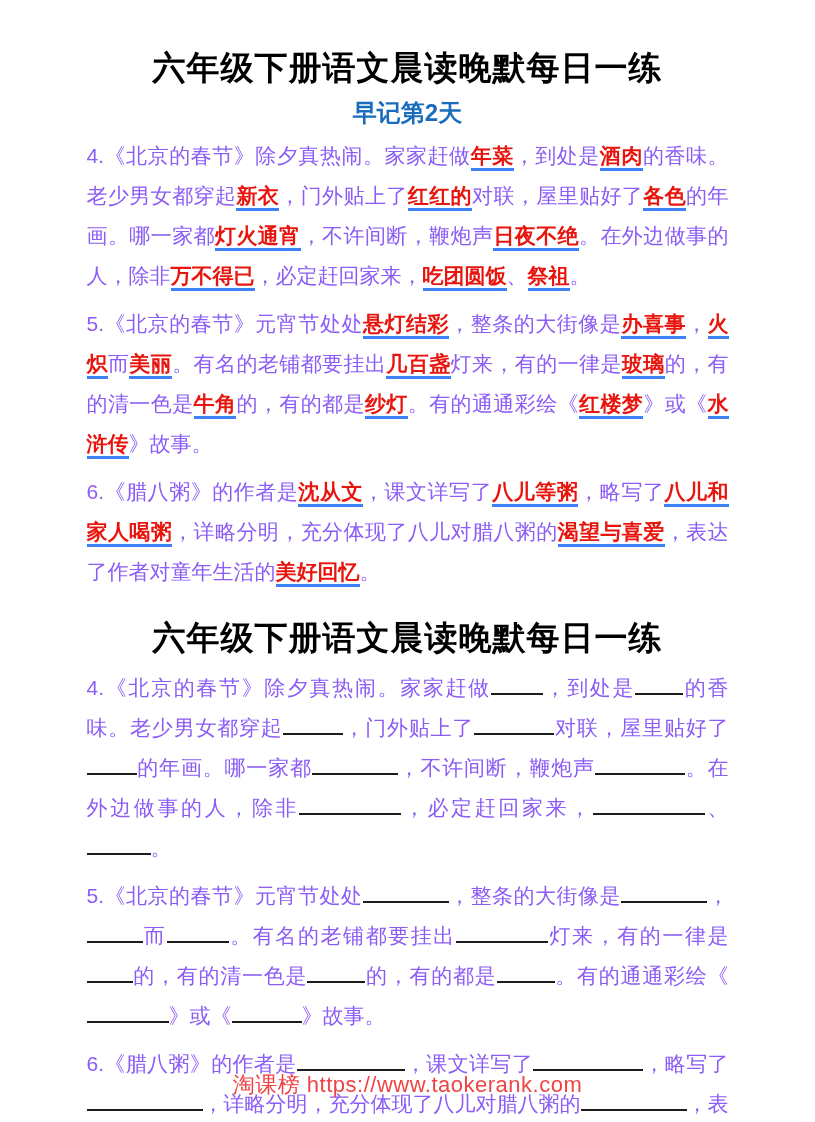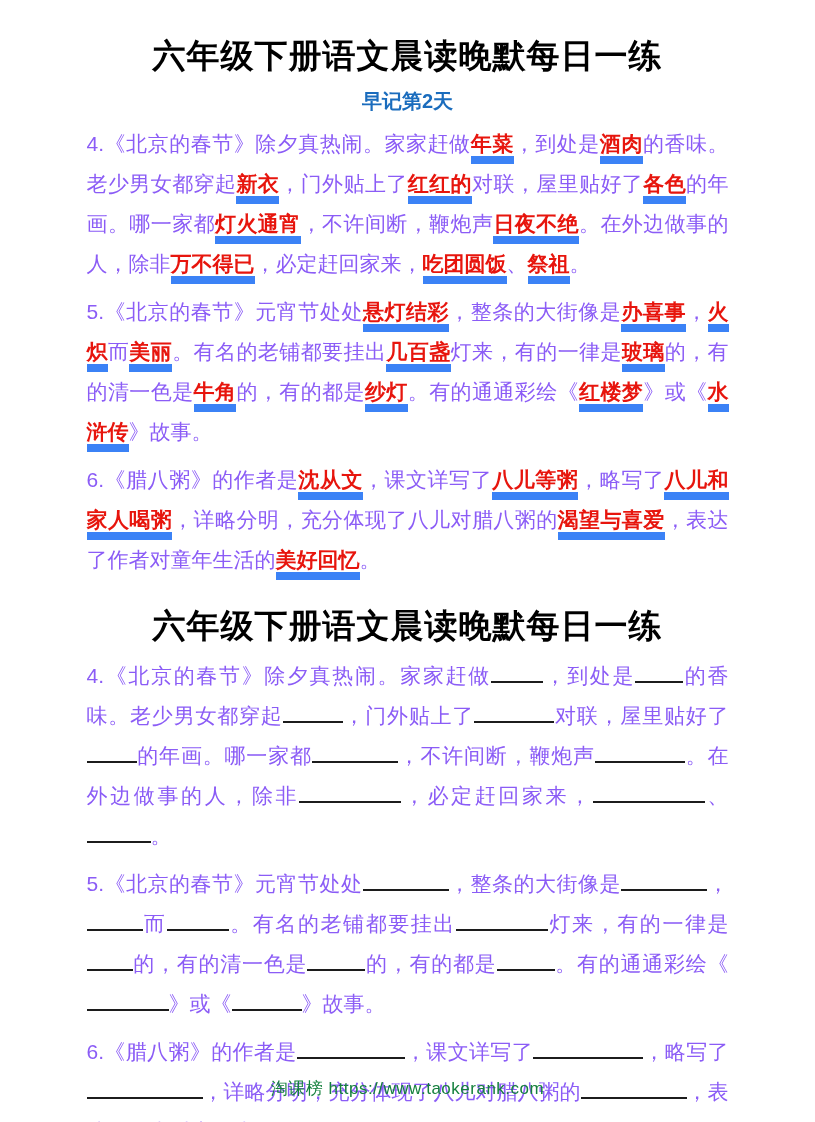--- a/index.html
+++ b/index.html
@@ -5,69 +5,69 @@
   html, body { margin: 0; padding: 0; background: #ffffff; }
   .page {
     position: relative;
     width: 736px;
     height: 1122px;
     margin: 0 auto;
     background: #ffffff;
     overflow: hidden;
     font-family: "Liberation Sans", sans-serif;
     box-sizing: border-box;
-    padding: 34px 47px 0 47px;
+    padding: 46px 47px 0 47px;
   }
   .title {
     text-align: center;
     font-family: "DejaVu Serif", serif;
     font-weight: 700;
     font-size: 33px;
     line-height: 44px;
     color: #000000;
     letter-spacing: 1px;
   }
   .subtitle {
     text-align: center;
     font-weight: 700;
-    font-size: 20px;
+    font-size: 24px;
     line-height: 30px;
     margin-top: 8px;
     color: #1a6cbd;
   }
   .para {
     margin: 8px 0 0 0;
     font-size: 21px;
     line-height: 40px;
     color: #141414;
     text-align: justify;
     font-weight: 500;
   }
   .para .plain { color: #8b5cf6; }
   .para .answer {
     color: #e7150d;
     font-weight: 700;
-    border-bottom: 8px solid #3b82f6;
+    border-bottom: 3px solid #3b82f6;
     padding-bottom: 1px;
   }
   .para .blank {
     display: inline-block;
     height: 1em;
     border-bottom: 2px solid #1c1c1c;
     vertical-align: baseline;
   }
   .section-evening { margin-top: 24px; }
   .footer {
     position: absolute;
     left: 0;
     bottom: 22px;
     width: 100%;
     text-align: center;
-    font-size: 17px;
-    color: #15803d;
+    font-size: 22px;
+    color: #ef4444;
     letter-spacing: 0.5px;
   }
 </style>
 </head>
 <body>
 
 <div class="page">
 
   <div class="section section-morning">
     <div class="title">六年级下册语文晨读晚默每日一练</div>

